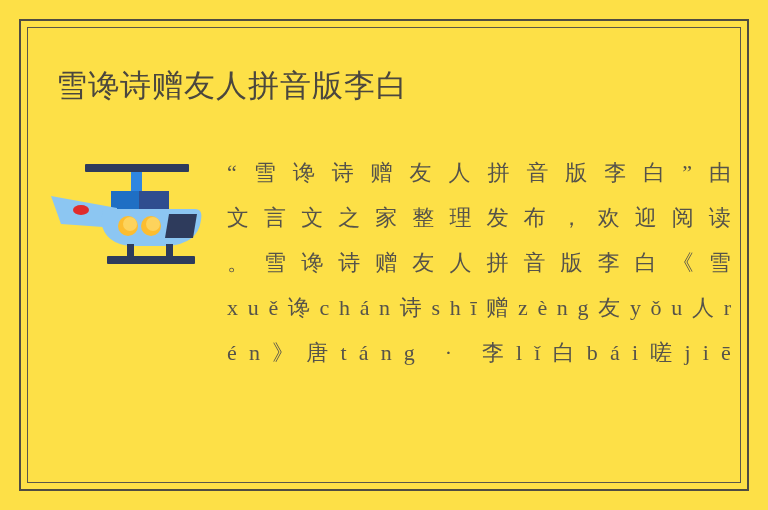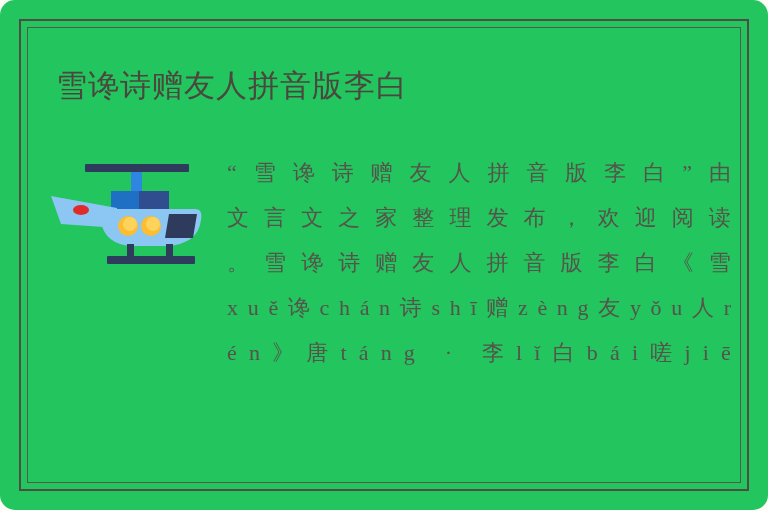--- a/index.html
+++ b/index.html
@@ -11,23 +11,22 @@
     height: 510px;
     background: #fdfdf6;
     font-family: "Liberation Serif", "DejaVu Serif", serif;
     overflow: hidden;
   }
 
   #page {
     position: relative;
     width: 768px;
     height: 510px;
-    background: #22c55e;
+    background: #fde047;
     box-sizing: border-box;
-    border-radius: 15px;
   }
 
   
   .frame-outer {
     position: absolute;
     left: 19px;
     top: 19px;
     width: 730px;
     height: 472px;
     border: 2px solid #4f4c42;

